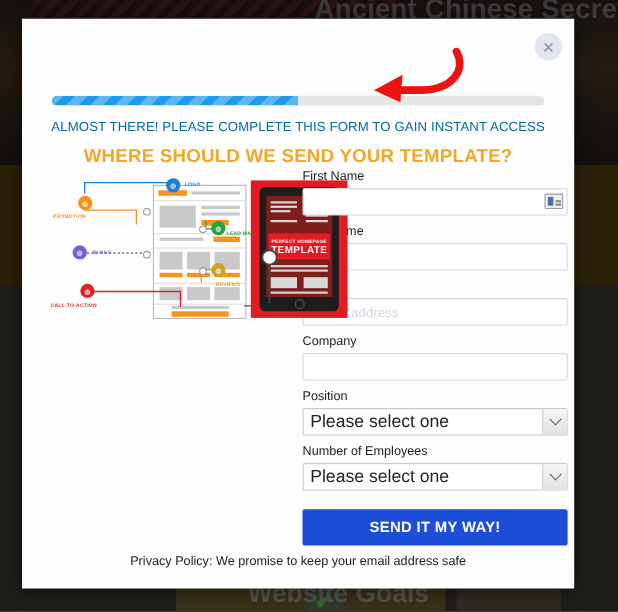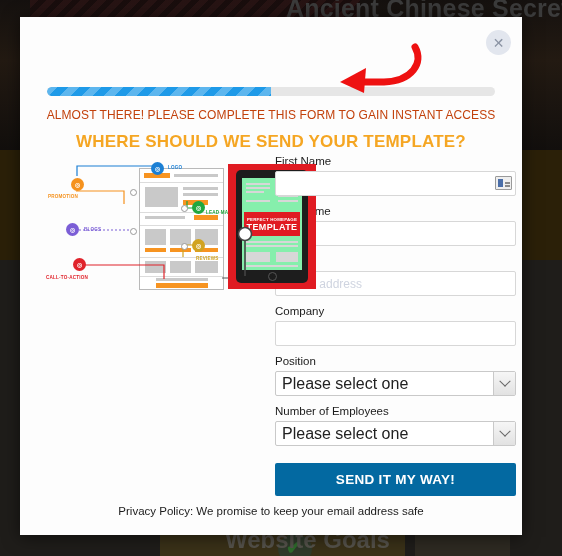--- a/index.html
+++ b/index.html
@@ -49,21 +49,21 @@
     background-image:linear-gradient(135deg,
       rgba(255,255,255,.28) 25%,transparent 25%,
       transparent 50%,rgba(255,255,255,.28) 50%,
       rgba(255,255,255,.28) 75%,transparent 75%,transparent);
     background-size:22px 22px;}
   
   .arrow{position:absolute;left:312px;top:24px;width:92px;height:54px;
     pointer-events:none;}
   
   .sub{position:absolute;left:0;right:0;top:91px;text-align:center;
-    font-size:12px;color:#c2410c;letter-spacing:.1px;}
+    font-size:12px;color:#0369a1;letter-spacing:.1px;}
   .h1{position:absolute;left:0;right:0;top:115px;text-align:center;
     font-size:17px;font-weight:bold;color:#f5a623;letter-spacing:.2px;}
   
   .cols{position:absolute;left:0;top:138px;right:0;display:flex;}
   .col-left{width:255px;padding:5px 0 0 26px;box-sizing:border-box;}
   .col-right{width:247px;padding-right:6px;box-sizing:border-box;}
   
   .field{margin-bottom:9px;}
   .flabel{font-size:11.5px;color:#1b1b1b;margin-bottom:4px;}
   .finput{width:100%;height:25px;box-sizing:border-box;border:1px solid #d7d7d7;
@@ -81,38 +81,38 @@
   .fselect{width:100%;height:25px;box-sizing:border-box;border:1px solid #c9c9c9;
     background:#fff;font-size:16px;color:#222;padding:0 26px 0 6px;
     border-radius:2px;-webkit-appearance:none;appearance:none;
     font-family:"Liberation Sans",sans-serif;outline:none;}
   .selarrow{position:absolute;right:1px;top:1px;width:21px;height:23px;
     background:linear-gradient(180deg,#f6f6f6,#e2e2e2);
     border-left:1px solid #c9c9c9;display:flex;align-items:center;
     justify-content:center;pointer-events:none;}
   .selarrow:after{content:"";width:7px;height:7px;border-right:1.6px solid #666;
     border-bottom:1.6px solid #666;transform:rotate(45deg) translate(-2px,-2px);}
-  .submit{width:100%;height:33px;margin-top:8px;background:#0369a1;border:none;
+  .submit{width:100%;height:33px;margin-top:8px;background:#1d4ed8;border:none;
     color:#fff;font-size:13.5px;font-weight:bold;letter-spacing:.3px;
     cursor:pointer;font-family:"Liberation Sans",sans-serif;border-radius:2px;}
   .privacy{position:absolute;left:0;right:0;top:488px;text-align:center;
     font-size:11.5px;color:#1b1b1b;}
   
   .illus{position:relative;width:228px;height:132px;}
   .wire{position:absolute;left:93px;top:8px;width:83px;height:120px;
     background:#fff;border:1.2px solid #b9b9b9;}
   .wire .wrow{position:absolute;left:0;right:0;border-bottom:1px solid #dcdcdc;}
   .bar-o{background:#f79421;}
   .bar-g{background:#c9c9c9;}
   .tab-outer{position:absolute;left:182px;top:4px;width:88px;height:125px;
     background:#e01b22;}
   .tab-body{position:absolute;left:8px;top:6px;width:72px;height:113px;
     background:#1d1d1d;border-radius:5px;}
   .tab-screen{position:absolute;left:6px;top:8px;width:60px;height:92px;
-    background:#86efac;}
+    background:#7f1d1d;}
   .tab-home{position:absolute;left:32px;bottom:2px;width:7px;height:7px;
     border:1px solid #555;border-radius:50%;}
   .tpl-band{position:absolute;left:2px;top:34px;width:56px;height:24px;
     background:#e01b22;display:flex;flex-direction:column;
     align-items:center;justify-content:center;}
   .tpl-band .t1{font-size:4.4px;color:#fff;font-weight:bold;letter-spacing:.2px;}
   .tpl-band .t2{font-size:9px;color:#fff;font-weight:bold;letter-spacing:.4px;
     line-height:10px;}
   .txtline{position:absolute;background:#d7d7d7;height:1.6px;}
   .cal{position:absolute;font-size:4.6px;font-weight:bold;letter-spacing:.2px;

